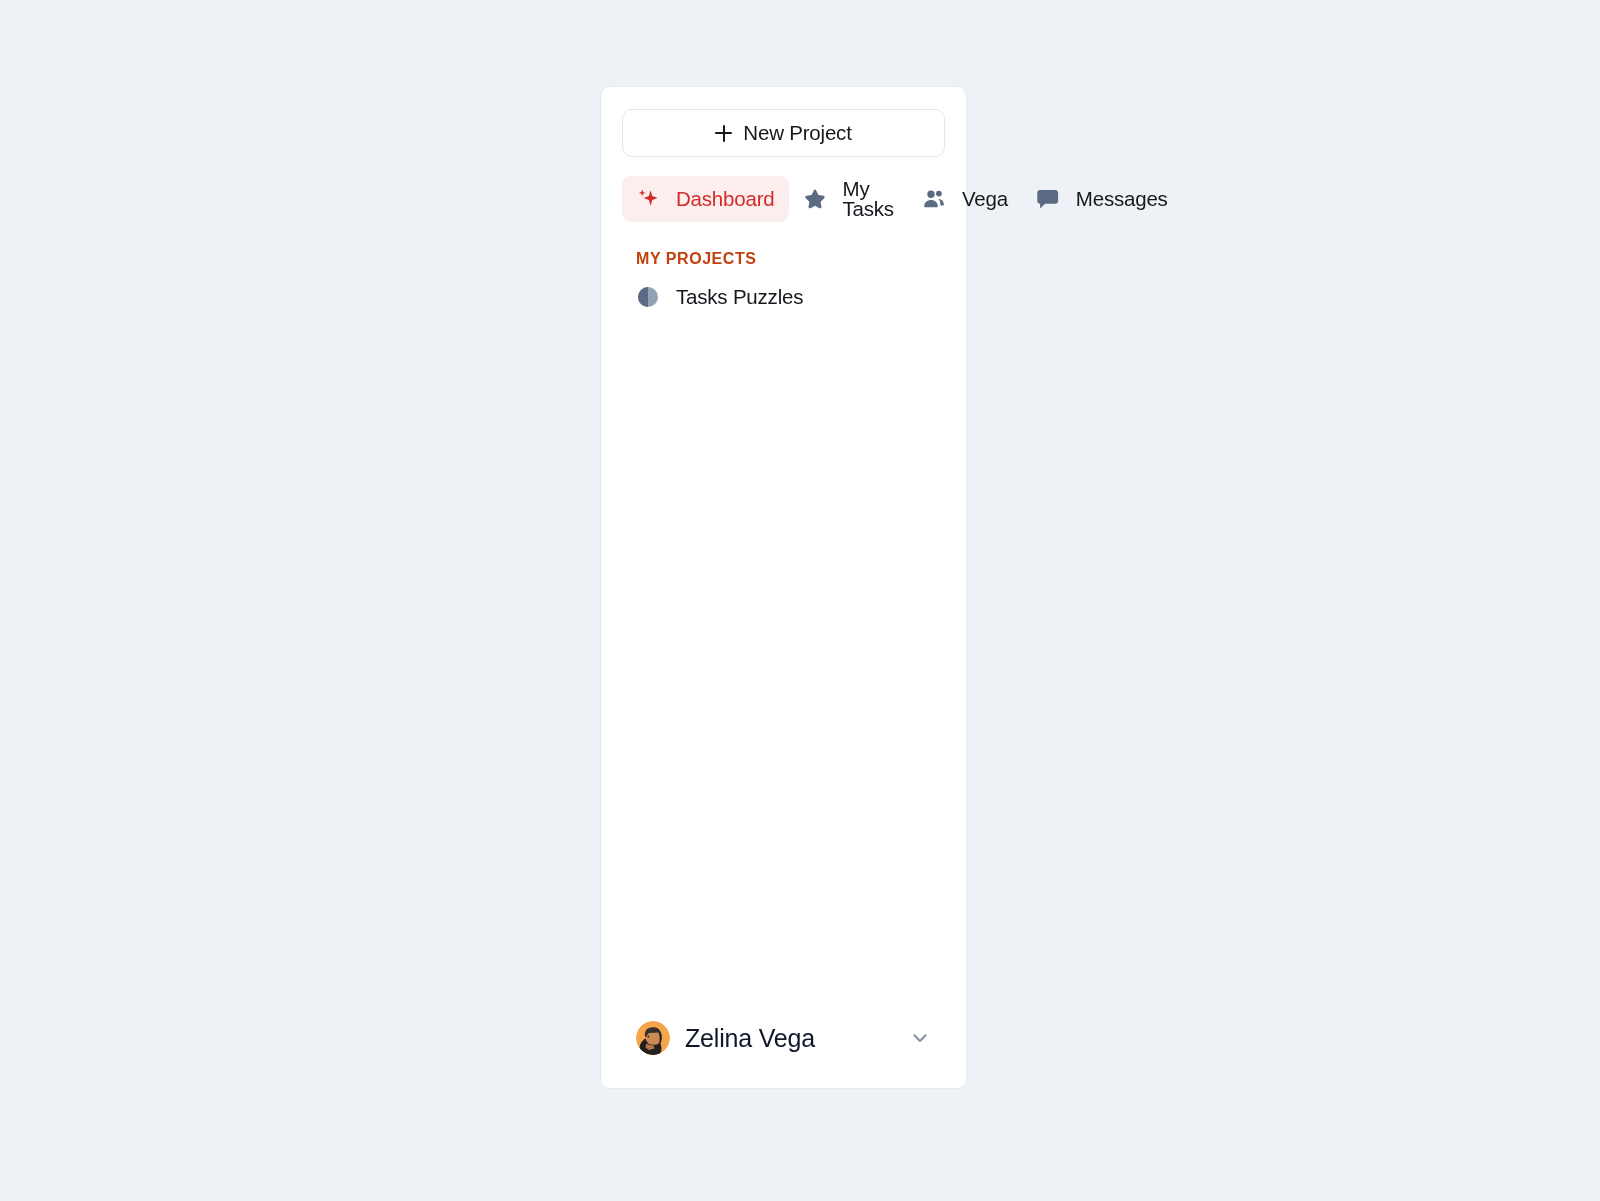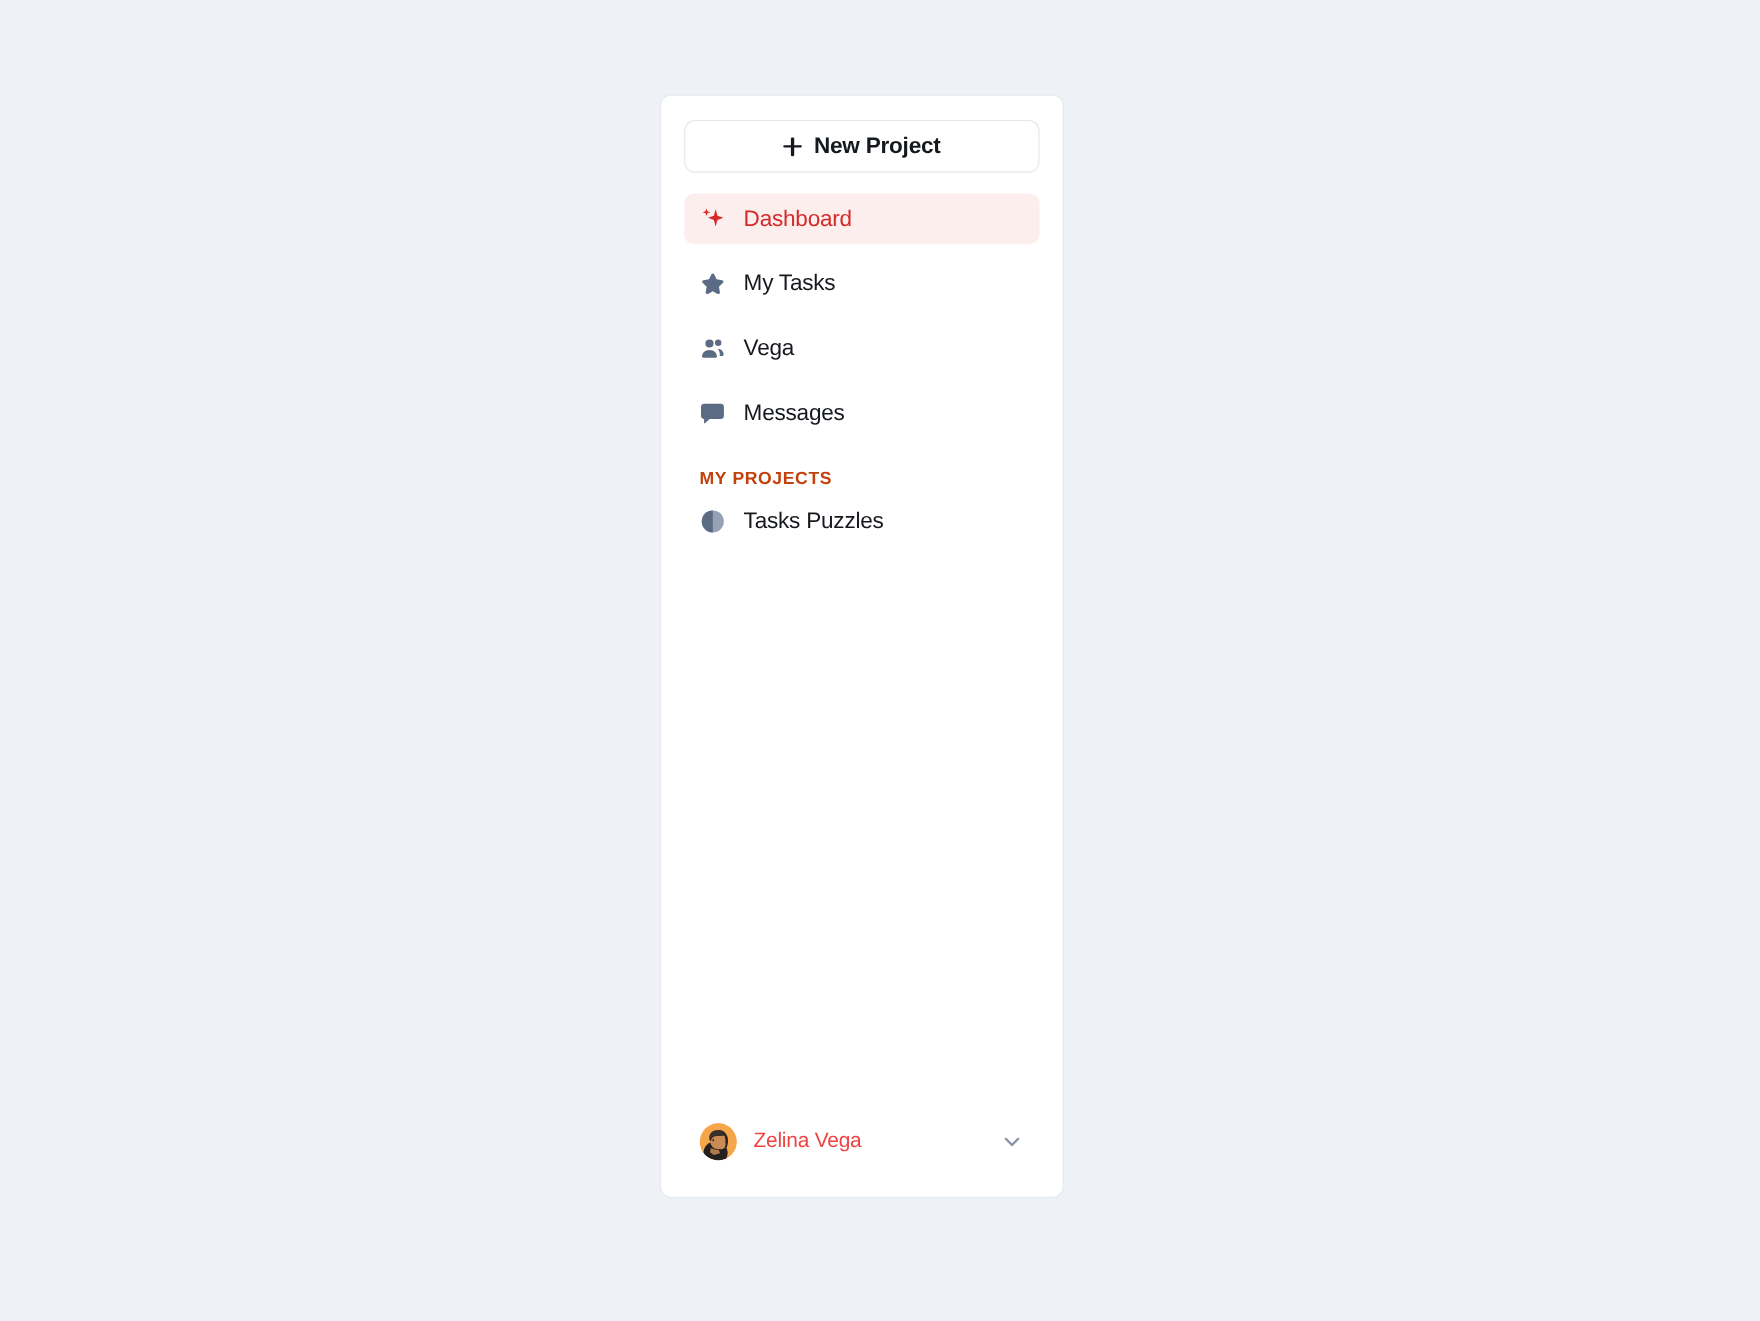--- a/index.html
+++ b/index.html
@@ -56,31 +56,31 @@
   .plus-icon::before, .plus-icon::after {
     content: "";
     position: absolute;
     background: #15181d;
     border-radius: 1px;
   }
   .plus-icon::before { left: 0; top: 7px; width: 17px; height: 2.4px; }
   .plus-icon::after  { top: 0; left: 7.3px; width: 2.4px; height: 17px; }
   .new-project-label {
     font-size: 20.5px;
-    font-weight: 700;
+    font-weight: 400;
     color: #15181d;
     letter-spacing: -0.2px;
   }
 
   
   .nav-list {
     margin-top: 19px;
     padding: 0 21px;
     display: flex;
-    flex-direction: column;
+    flex-direction: row;
   }
   .nav-item {
     display: flex;
     align-items: center;
     gap: 16px;
     height: 46px;
     padding: 0 14px;
     border-radius: 9px;
     cursor: pointer;
     margin-bottom: 13px;
@@ -162,23 +162,23 @@
     width: 34px;
     height: 34px;
     border-radius: 50%;
     overflow: hidden;
     flex: 0 0 auto;
     position: relative;
     background: #f5a council;
   }
   .avatar svg { display: block; }
   .user-name {
-    font-size: 19px;
+    font-size: 25px;
     font-weight: 500;
-    color: #ef4444;
+    color: #0f172a;
     letter-spacing: -0.2px;
     flex: 1 1 auto;
   }
   .chevron {
     width: 22px;
     height: 22px;
     flex: 0 0 auto;
     display: flex;
     align-items: center;
     justify-content: center;

